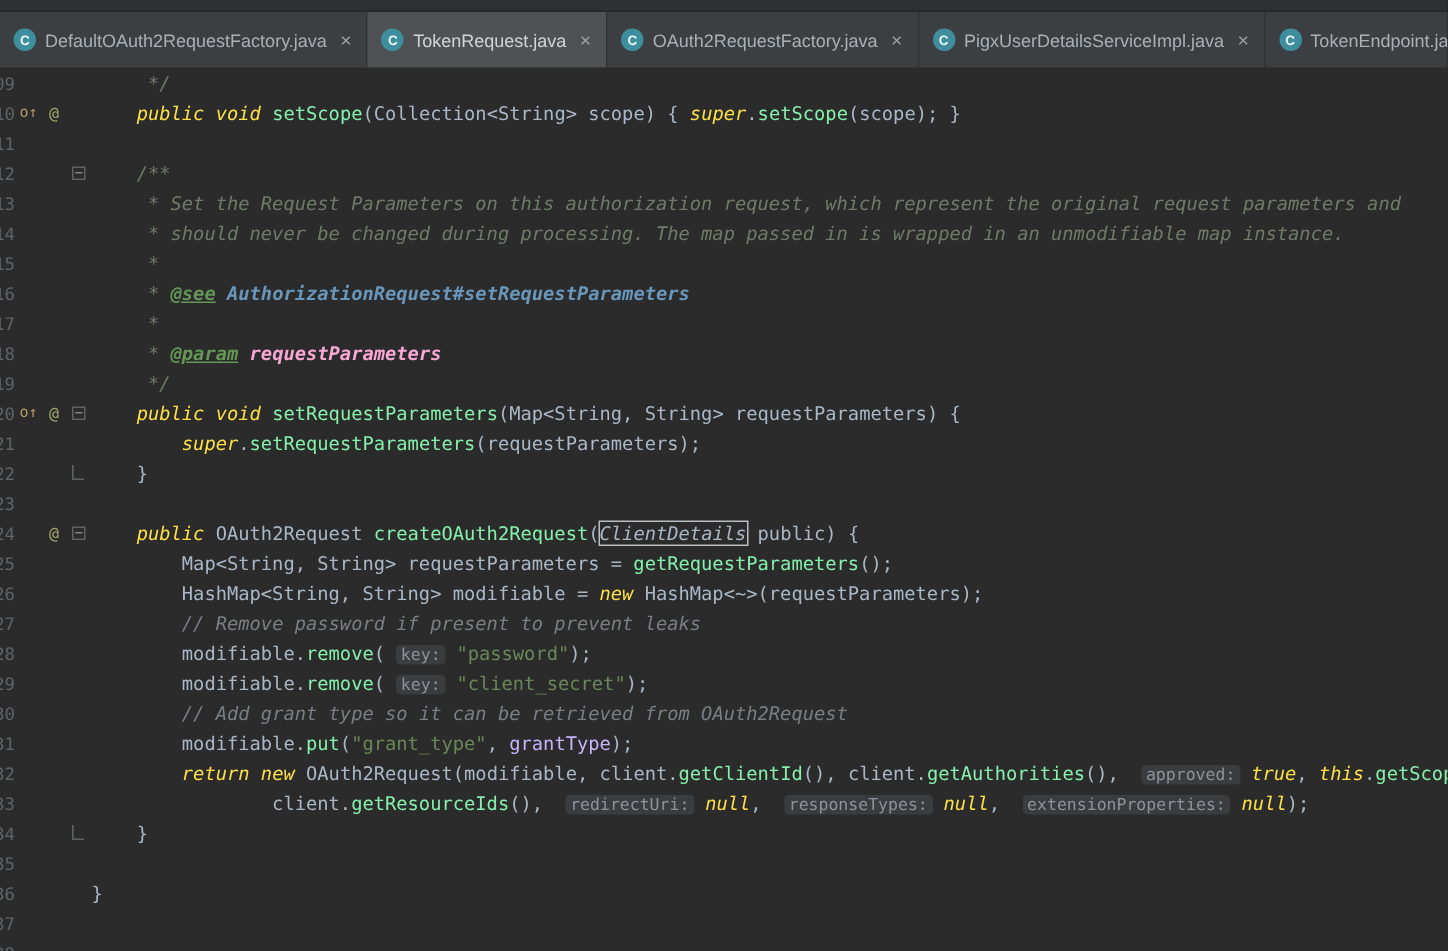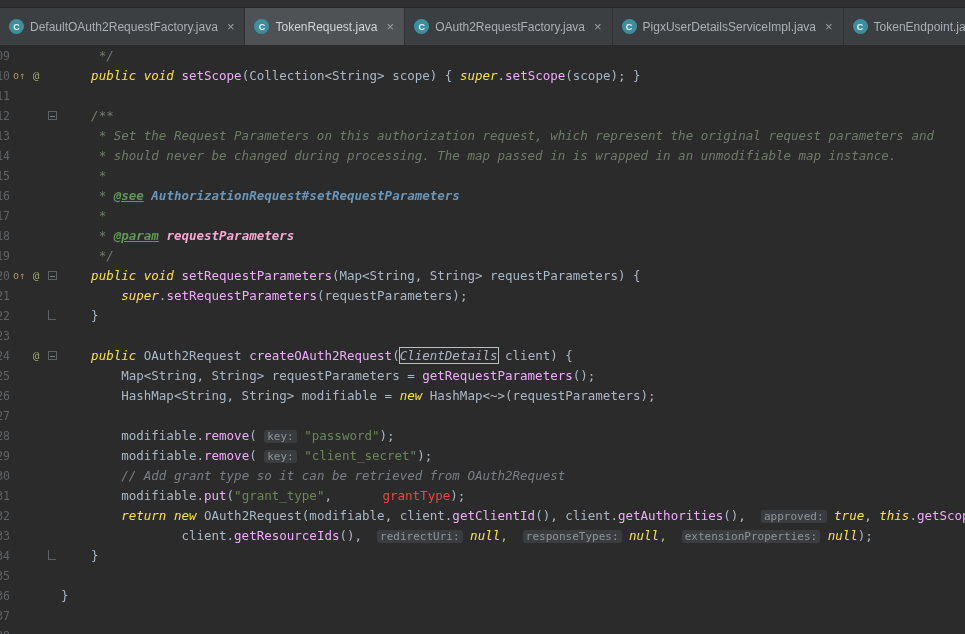--- a/index.html
+++ b/index.html
@@ -47,28 +47,28 @@
     font-size:9px;line-height:8px;text-align:center;box-sizing:border-box;
   }
   .fold-end{
     position:absolute;left:4px;top:4px;width:8px;height:10px;
     border-left:1px solid #5F6365;border-bottom:1px solid #5F6365;
     box-sizing:border-box;
   }
   .code{white-space:pre;flex:1;color:#A9B7C6;}
   
   .kw{color:#fde047;font-style:italic;}
-  .m{color:#f0abfc;}
+  .m{color:#86efac;}
   .s{color:#6A8759;}
   .c{color:#7A7E85;font-style:italic;}
   .dc{color:#6F7B69;font-style:italic;}
   .dt{color:#629755;font-style:italic;font-weight:bold;text-decoration:underline;}
   .dl{color:#6897BB;font-style:italic;font-weight:bold;text-align:right;}
   .db{color:#f9a8d4;font-style:italic;font-weight:bold;}
-  .f{color:#ef4444;margin-left:43px;}
+  .f{color:#c4b5fd;}
   .h{
     background:#3A3D40;color:#8E939A;border-radius:3px;
     padding:0 3px;font-size:11px;font-style:normal;text-align:right;
   }
   .box{outline:1px solid #B8BFC1;font-style:italic;}
 </style>
 </head>
 <body>
 
 <div class="win-strip"></div>
@@ -212,42 +212,42 @@
       <span class="g-fold"></span>
       <span class="code"></span>
     </div>
     <div class="row">
       <span class="g-num">524</span>
       <span class="g-ico1"></span>
       <span class="g-ico2">@</span>
       <span class="g-fold">
         <span class="fold-collapse">−</span>
       </span>
-      <span class="code"><span>    </span><span class="kw">public</span><span> OAuth2Request </span><span class="m">createOAuth2Request</span><span>(</span><span class="box">ClientDetails</span><span> client) {</span></span>
+      <span class="code"><span>    </span><span class="kw">public</span><span> OAuth2Request </span><span class="m">createOAuth2Request</span><span>(</span><span class="box">ClientDetails</span><span> public) {</span></span>
     </div>
     <div class="row">
       <span class="g-num">525</span>
       <span class="g-ico1"></span>
       <span class="g-ico2"></span>
       <span class="g-fold"></span>
       <span class="code"><span>        Map&lt;String, String&gt; requestParameters = </span><span class="m">getRequestParameters</span><span>();</span></span>
     </div>
     <div class="row">
       <span class="g-num">526</span>
       <span class="g-ico1"></span>
       <span class="g-ico2"></span>
       <span class="g-fold"></span>
       <span class="code"><span>        HashMap&lt;String, String&gt; modifiable = </span><span class="kw">new</span><span> HashMap&lt;~&gt;(requestParameters);</span></span>
     </div>
     <div class="row">
       <span class="g-num">527</span>
       <span class="g-ico1"></span>
       <span class="g-ico2"></span>
       <span class="g-fold"></span>
-      <span class="code"><span>        </span></span>
+      <span class="code"><span>        </span><span class="c">// Remove password if present to prevent leaks</span></span>
     </div>
     <div class="row">
       <span class="g-num">528</span>
       <span class="g-ico1"></span>
       <span class="g-ico2"></span>
       <span class="g-fold"></span>
       <span class="code"><span>        modifiable.</span><span class="m">remove</span><span>( </span><span class="h">key:</span><span> </span><span class="s">"password"</span><span>);</span></span>
     </div>
     <div class="row">
       <span class="g-num">529</span>

